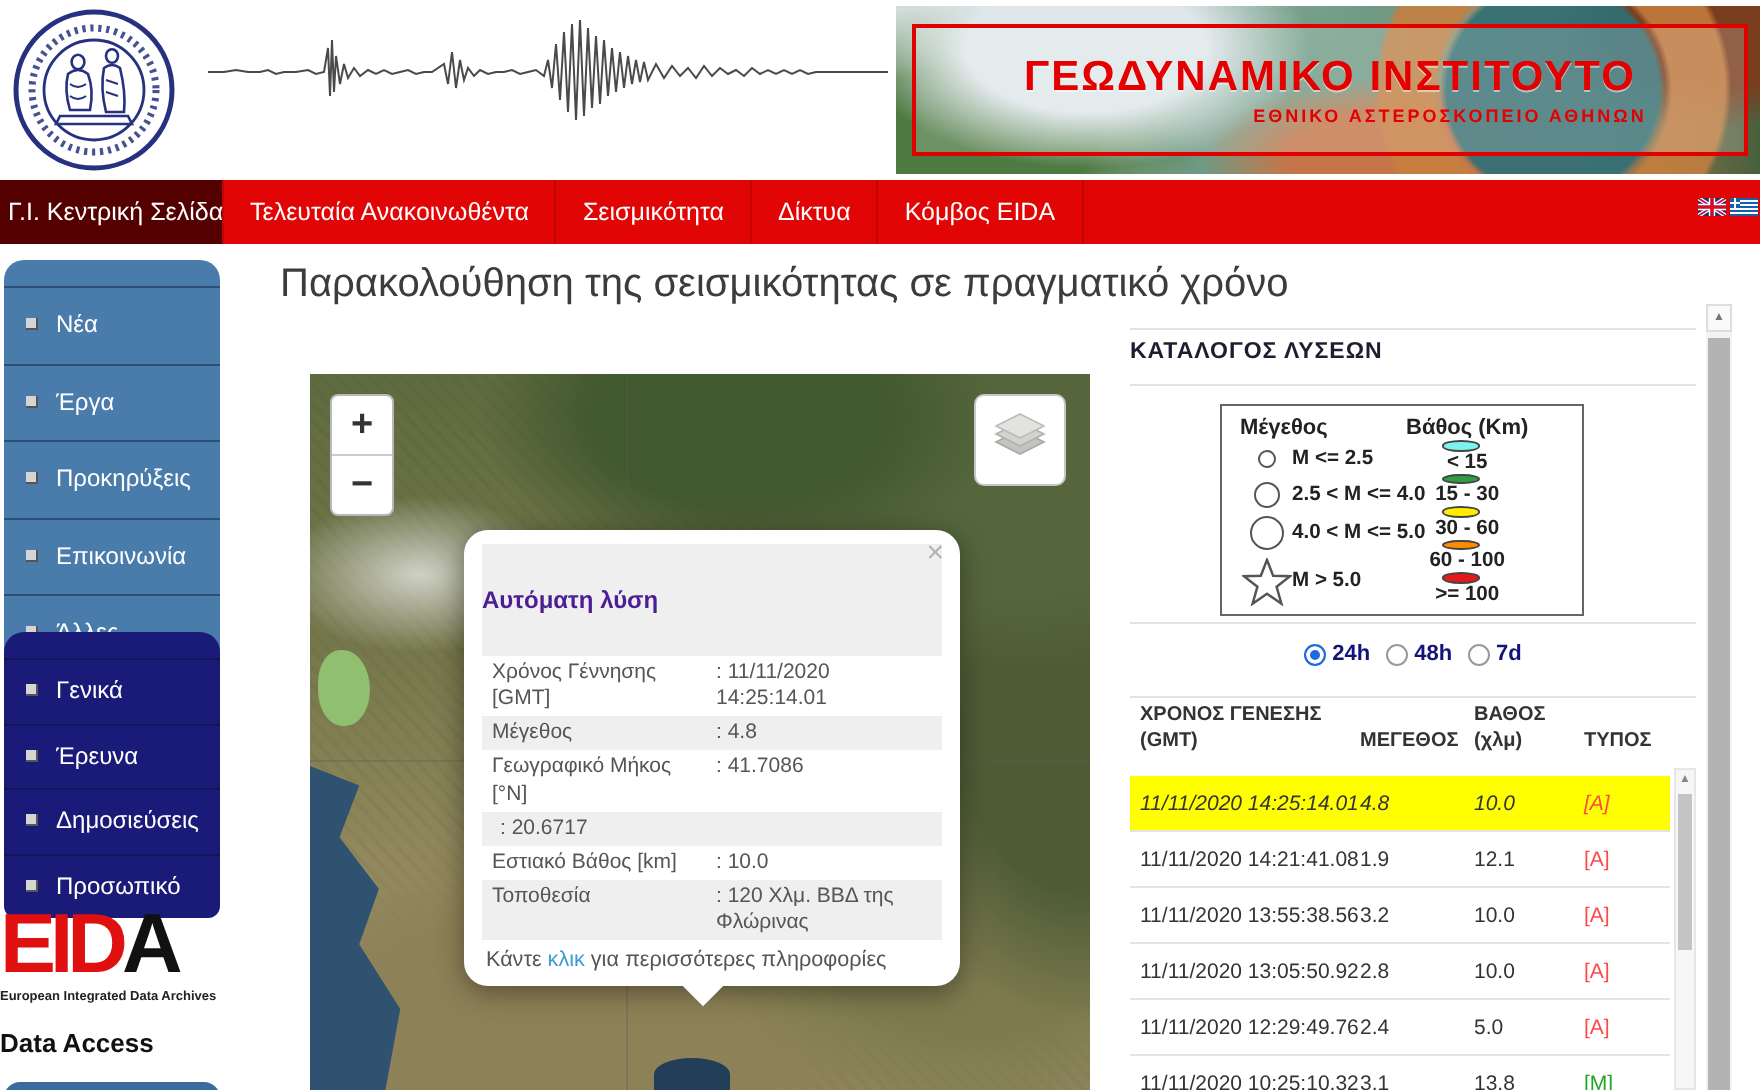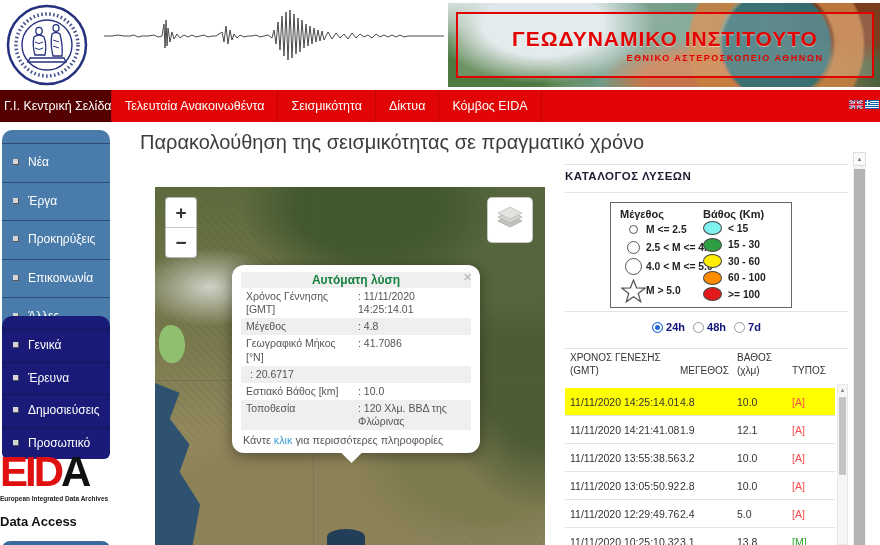--- a/index.html
+++ b/index.html
@@ -81,55 +81,55 @@
     border:1px solid rgba(0,0,0,.22);border-radius:5px;display:flex;align-items:center;
     justify-content:center;cursor:pointer;}
   #marker{position:absolute;left:184px;top:240px;width:26px;height:26px;border-radius:50%;
     background:#2ab5c8;box-shadow:inset 0 0 0 2px #1d96a8;cursor:pointer;}
   
   #popup{position:absolute;left:77px;top:78px;width:248px;background:#fff;border-radius:12px;
     box-shadow:0 3px 14px rgba(0,0,0,.4);padding:7px 9px 5px;box-sizing:border-box;font-size:10.5px;color:#555;}
   #popup-tail{position:absolute;left:112px;bottom:-7px;width:15px;height:15px;background:#fff;
     transform:rotate(45deg);}
   #popup-close{position:absolute;right:8px;top:3px;color:#b3b3b3;font-size:15px;cursor:pointer;}
-  .p-title{background:#efefef;text-align:center;color:#15803d;font-weight:bold;font-size:12px;
-    padding:1px 0;}
+  .p-title{background:#efefef;color:#4c1d95;font-weight:bold;font-size:12px;
+    padding:21px 0;}
   .p-row{display:flex;padding:2px 5px;line-height:1.25;}
   .p-row.alt{background:#efefef;}
   .p-label{width:108px;flex:none;}
   .p-val{flex:1;padding-left:4px;}
   .p-footer{padding:4px 2px 2px;font-size:10.8px;}
   .p-link{color:#3d9bd5;cursor:pointer;}
   
   .rule{position:absolute;left:565px;width:283px;height:1px;background:#dfe3e8;}
   #catalog-title{position:absolute;left:565px;top:170px;width:283px;text-align:left;
     font-size:11.5px;font-weight:bold;color:#1d1d30;letter-spacing:.5px;}
   #legend-box{position:absolute;left:610px;top:202px;width:180px;height:104px;
     border:1px solid #666;background:#fff;}
   .leg-title{font-size:11px;font-weight:bold;color:#222;}
   #mag-col{position:absolute;left:9px;top:5px;}
   #dep-col{position:absolute;left:92px;top:5px;}
   .leg-row{display:flex;align-items:center;font-size:10.3px;font-weight:bold;color:#222;}
   #mag-col .leg-row{height:18px;}
-  #dep-col .leg-row{height:16.5px;}
+  #dep-col .leg-row{height:16.5px;flex-direction:column;}
   .sym-cell{width:26px;display:flex;justify-content:center;align-items:center;flex:none;}
   .circ{border:1.5px solid #555;border-radius:50%;background:#fff;display:block;box-sizing:border-box;}
   .circ.s1{width:9px;height:9px;} .circ.s2{width:13px;height:13px;} .circ.s3{width:17px;height:17px;}
   .dep-swatch{width:19px;height:14px;border:1px solid #444;border-radius:50%;display:block;
     box-sizing:border-box;margin-right:6px;}
   
   #period-row{position:absolute;left:565px;top:321px;width:283px;display:flex;justify-content:center;
     gap:8px;align-items:center;font-size:11px;font-weight:bold;color:#13137a;}
   .period{display:flex;align-items:center;gap:3px;cursor:pointer;}
   .radio{width:11px;height:11px;border-radius:50%;border:1px solid #999;background:#fff;
     box-sizing:border-box;display:block;}
   .radio.checked{border:1px solid #1e6ae1;background:#1e6ae1;box-shadow:inset 0 0 0 2px #fff;}
   
   #tbl-head{position:absolute;left:565px;top:352px;width:270px;display:flex;align-items:flex-end;
-    font-size:10px;font-weight:normal;color:#333;line-height:1.25;justify-content:flex-end;}
+    font-size:10px;font-weight:bold;color:#333;line-height:1.25;justify-content:flex-end;}
   .col-time{width:115px;padding-left:5px;box-sizing:border-box;}
   .col-mag{width:57px;} .col-dep{width:55px;} .col-type{width:43px;}
   #tbl-rows{position:absolute;left:565px;top:388px;width:270px;}
   .t-row{display:flex;align-items:center;height:27px;border-bottom:1px solid #e4e4e4;
     font-size:10.5px;color:#333;cursor:pointer;}
   
   #tbl-scroll{position:absolute;left:837px;top:384px;width:11px;height:161px;background:#f6f6f6;
     border:1px solid #e6e6e6;box-sizing:border-box;}
   #tbl-scroll .arrow{font-size:6px;color:#888;text-align:center;line-height:10px;cursor:pointer;}
   #tbl-thumb{position:absolute;left:1px;top:12px;width:7px;height:78px;background:#c4c4c4;cursor:grab;}
@@ -402,21 +402,21 @@
     </div>
     <div class="col-mag">ΜΕΓΕΘΟΣ</div>
     <div class="col-dep">
       <div>ΒΑΘΟΣ</div>
       <div>(χλμ)</div>
     </div>
     <div class="col-type">ΤΥΠΟΣ</div>
   </div>
 
   <div id="tbl-rows">
-    <div class="t-row" style="background: rgb(255, 255, 0);">
+    <div class="t-row" style="background: rgb(255, 255, 0); font-style: italic;">
       <div class="col-time">11/11/2020 14:25:14.01</div>
       <div class="col-mag">4.8</div>
       <div class="col-dep">10.0</div>
       <div class="col-type c-type" style="color: rgb(253, 74, 74);">[A]</div>
     </div>
     <div class="t-row">
       <div class="col-time">11/11/2020 14:21:41.08</div>
       <div class="col-mag">1.9</div>
       <div class="col-dep">12.1</div>
       <div class="col-type c-type" style="color: rgb(253, 74, 74);">[A]</div>

